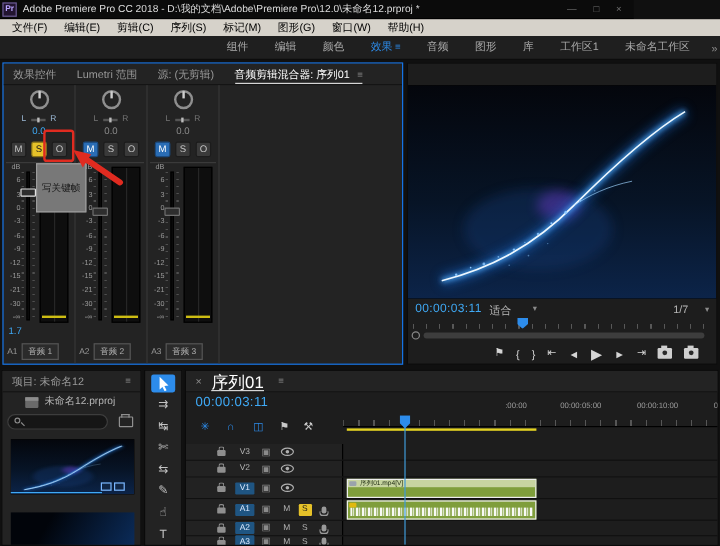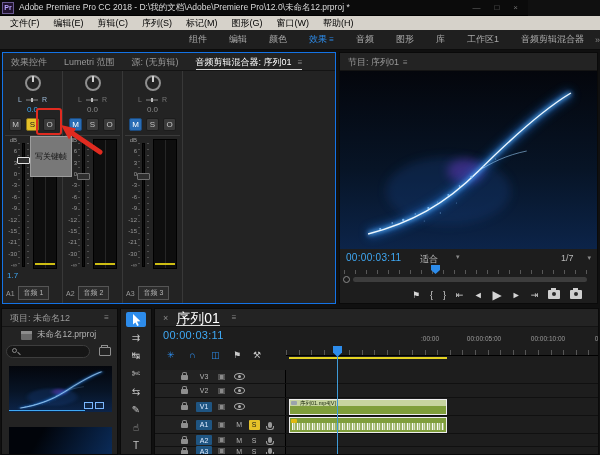--- a/index.html
+++ b/index.html
@@ -59,21 +59,21 @@
 
 
 .tooltip{position:absolute;left:30px;top:136px;background:#787878;border:1px solid #9c9c9c;color:#151515;font-size:8px;line-height:11px;padding:14px 4px;z-index:30;white-space:nowrap}
 .hl-box{position:absolute;left:36px;top:108px;width:26px;height:27px;border:2px solid #e02b20;border-radius:3px;z-index:31}
 #arrow-svg{position:absolute;left:28px;top:103px;z-index:32}
 
 
 #program{left:339px;top:52px;width:259px;height:252px;background:#1d1d1d}
 .video{position:absolute;left:0;top:18px;width:257px;height:178px;background:#000}
 .pm-tc{position:absolute;left:6px;top:199px;font-size:10px;color:#3fa9f5;letter-spacing:.3px}
-.pm-fit{position:absolute;left:80px;top:200px;font-size:9px;color:#b8b8b8;display:flex;gap:18px;align-items:flex-start}
+.pm-fit{position:absolute;left:68px;top:200px;font-size:9px;color:#b8b8b8;display:flex;gap:18px;align-items:flex-start}
 .pm-res{position:absolute;right:6px;top:200px;font-size:9px;color:#b8b8b8;display:flex;gap:14px;align-items:center}
 .chev{font-size:7px;color:#8a8a8a}
 .pm-ruler{position:absolute;left:4px;right:4px;top:214px;height:7px;background:repeating-linear-gradient(90deg,#585858 0 1px,transparent 1px 11px) bottom/100% 4px no-repeat}
 .pm-playhead{position:absolute;left:91px;top:212px;width:9px;height:9px;background:#2d8ceb;clip-path:polygon(0 0,100% 0,100% 55%,50% 100%,0 55%)}
 .pm-scrollbar{position:absolute;left:13px;right:10px;top:224px;height:5px;background:#3d3d3d;border-radius:3px}
 .pm-scrollknob{position:absolute;left:3px;top:223px;width:7px;height:7px;border:1px solid #8a8a8a;border-radius:50%}
 .pm-transport{position:absolute;left:0;right:0;top:231px;height:21px;display:flex;align-items:center;gap:10px;padding-left:72px;overflow:hidden}
 .tr-btn{font-size:9px;color:#d5d5d5}
 .tr-btn.big{font-size:12px}
 .cam-icon{display:inline-block;width:12px;height:9px;background:#cfcfcf;border-radius:1px;position:relative;flex:none}
@@ -201,21 +201,21 @@
 
 <div id="wsbar">
     <span class="ws-tab">组件</span>
     <span class="ws-tab">编辑</span>
     <span class="ws-tab">颜色</span>
     <span class="ws-tab active">效果<span class="ws-menu"> ≡</span></span>
     <span class="ws-tab">音频</span>
     <span class="ws-tab">图形</span>
     <span class="ws-tab">库</span>
     <span class="ws-tab">工作区1</span>
-    <span class="ws-tab">音频剪辑混合器</span>
+    <span class="ws-tab">未命名工作区</span>
     <span class="ws-overflow">»</span>
   </div>
 
 <div id="mixer" class="panel">
   <div class="ptabs">
       <span class="ptab">效果控件</span>
       <span class="ptab">Lumetri 范围</span>
       <span class="ptab">源: (无剪辑)</span>
       <span class="ptab active">音频剪辑混合器: 序列01<span class="pmenu"> ≡</span></span>
     </div>
@@ -340,23 +340,20 @@
 </div>
 
 <div class="tooltip">写关键帧</div>
 <div class="hl-box"></div>
 <svg id="arrow-svg" width="85" height="60">
   <line x1="72" y1="49" x2="44" y2="30" stroke="#e02b20" stroke-width="5" stroke-linecap="round"></line>
   <polygon points="33,22 48,25.5 41,36.5" fill="#e02b20"></polygon>
 </svg>
 
 <div id="program" class="panel">
-  <div class="ptabs">
-    <span class="ptab"><span>节目: 序列01</span><span class="pmenu">≡</span></span>
-  </div>
   <div class="video">
     <svg width="257" height="178" viewBox="0 0 256 178" preserveAspectRatio="none">
         <use href="#streak"></use>
       </svg>
   </div>
   <div class="pm-tc">00:00:03:11</div>
   <div class="pm-fit">
     <span>适合</span>
       <span class="chev">▾</span>
   </div>

